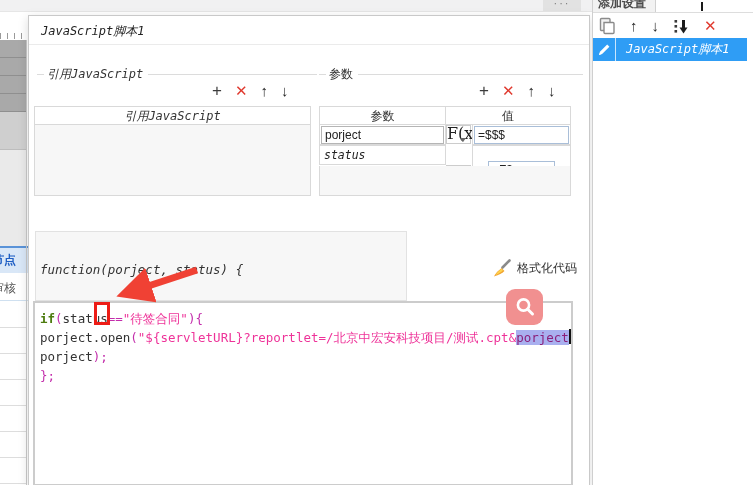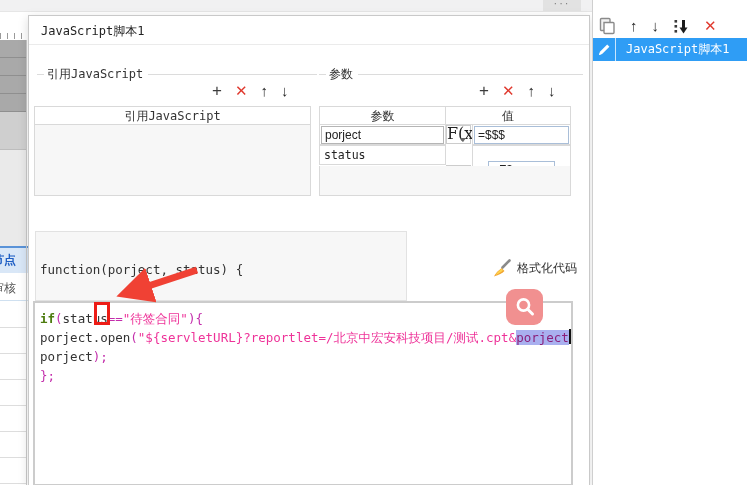--- a/index.html
+++ b/index.html
@@ -1,20 +1,20 @@
 <!DOCTYPE html>
 <html><head>
 <meta charset="utf-8">
 <style>
   * { margin:0; padding:0; box-sizing:border-box; }
   html,body { background:#fff; }
   #stage { position:relative; width:753px; height:485px; overflow:hidden;
            font-family:"Liberation Sans","DejaVu Sans",sans-serif; background:#fff; }
   .abs { position:absolute; }
-  .mono { font-family:"DejaVu Sans Mono",monospace; }
+  .mono { font-family:"DejaVu Sans Mono",monospace;font-style:italic; }
 
   
   #top-strip { left:0; top:0; width:592px; height:12px; background:#f1f1f2; border-bottom:1px solid #e6e6e6; z-index:0; }
   #ellipsis-btn { left:543px; top:0; width:38px; height:11px; background:#e2e2e2; color:#7d7d7d;
                   font-size:11px; line-height:7px; text-align:center; letter-spacing:2px; cursor:pointer; }
   #bg-left { left:0; top:12px; width:28px; height:473px; background:#fff; z-index:0; }
   #bg-ruler { left:0; top:21px; width:26px; height:6px;
               background:repeating-linear-gradient(90deg,#9a9a9a 0 1px,transparent 1px 7px); }
   #bg-hdr-dark { left:0; top:28px; width:26px; height:72px; background:#a9a9a9;
                  background-image:repeating-linear-gradient(180deg,transparent 0 17px,#8f8f8f 17px 18px); }
@@ -199,20 +199,26 @@
   <svg id="anno-arrow" class="abs" viewBox="0 0 100 42">
     <defs>
       <marker id="ah" markerWidth="5.2" markerHeight="5.2" refX="3.6" refY="2.6" orient="auto">
         <path d="M0 0 L5.2 2.6 L0 5.2 Z" fill="#f04134"></path>
       </marker>
     </defs>
     <line x1="92" y1="8" x2="22" y2="31" stroke="#f04134" stroke-width="7" marker-end="url(#ah)"></line>
   </svg>
 
   <div id="sidebar" class="abs">
+    <div id="sb-header" class="abs">
+      <span id="sb-header-text">添加设置</span>
+      <span id="sb-header-field">
+        <span id="sb-caret"></span>
+      </span>
+    </div>
     <div id="sb-toolbar" class="abs">
       <svg width="17" height="18" viewBox="0 0 17 18" style="cursor:pointer">
         <rect x="1.5" y="1.5" width="9.5" height="12" rx="1" fill="#f2f2f2" stroke="#8a8a8a" stroke-width="1.4"></rect>
         <path d="M5 5.5 h9 a1 1 0 0 1 1 1 V15.5 a1 1 0 0 1 -1 1 H6 a1 1 0 0 1 -1 -1 Z" fill="#fff" stroke="#8a8a8a" stroke-width="1.4"></path>
       </svg>
       <span class="tb-ic tb-up">↑</span>
       <span class="tb-ic tb-down">↓</span>
       <svg width="17" height="17" viewBox="0 0 17 17" style="cursor:pointer">
         <rect x="1.5" y="2" width="2.6" height="2.6" fill="#3a3a3a"></rect>
         <rect x="1.5" y="7" width="2.6" height="2.6" fill="#3a3a3a"></rect>

